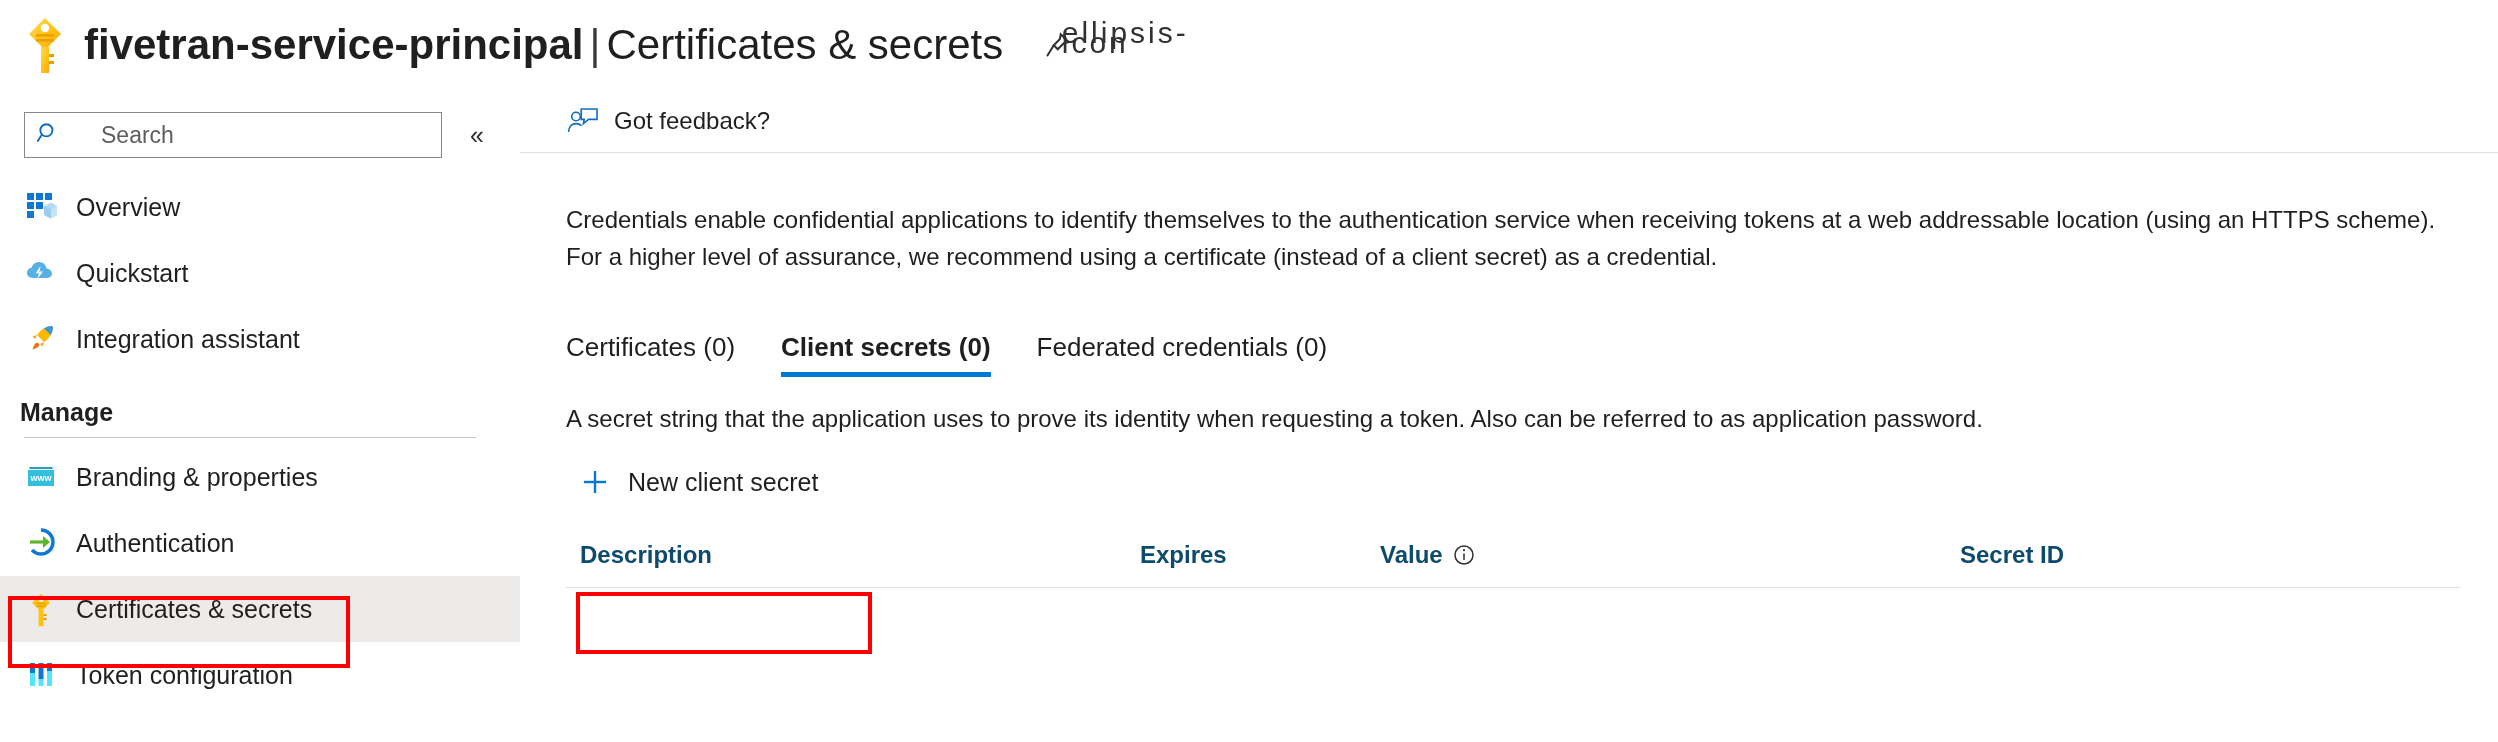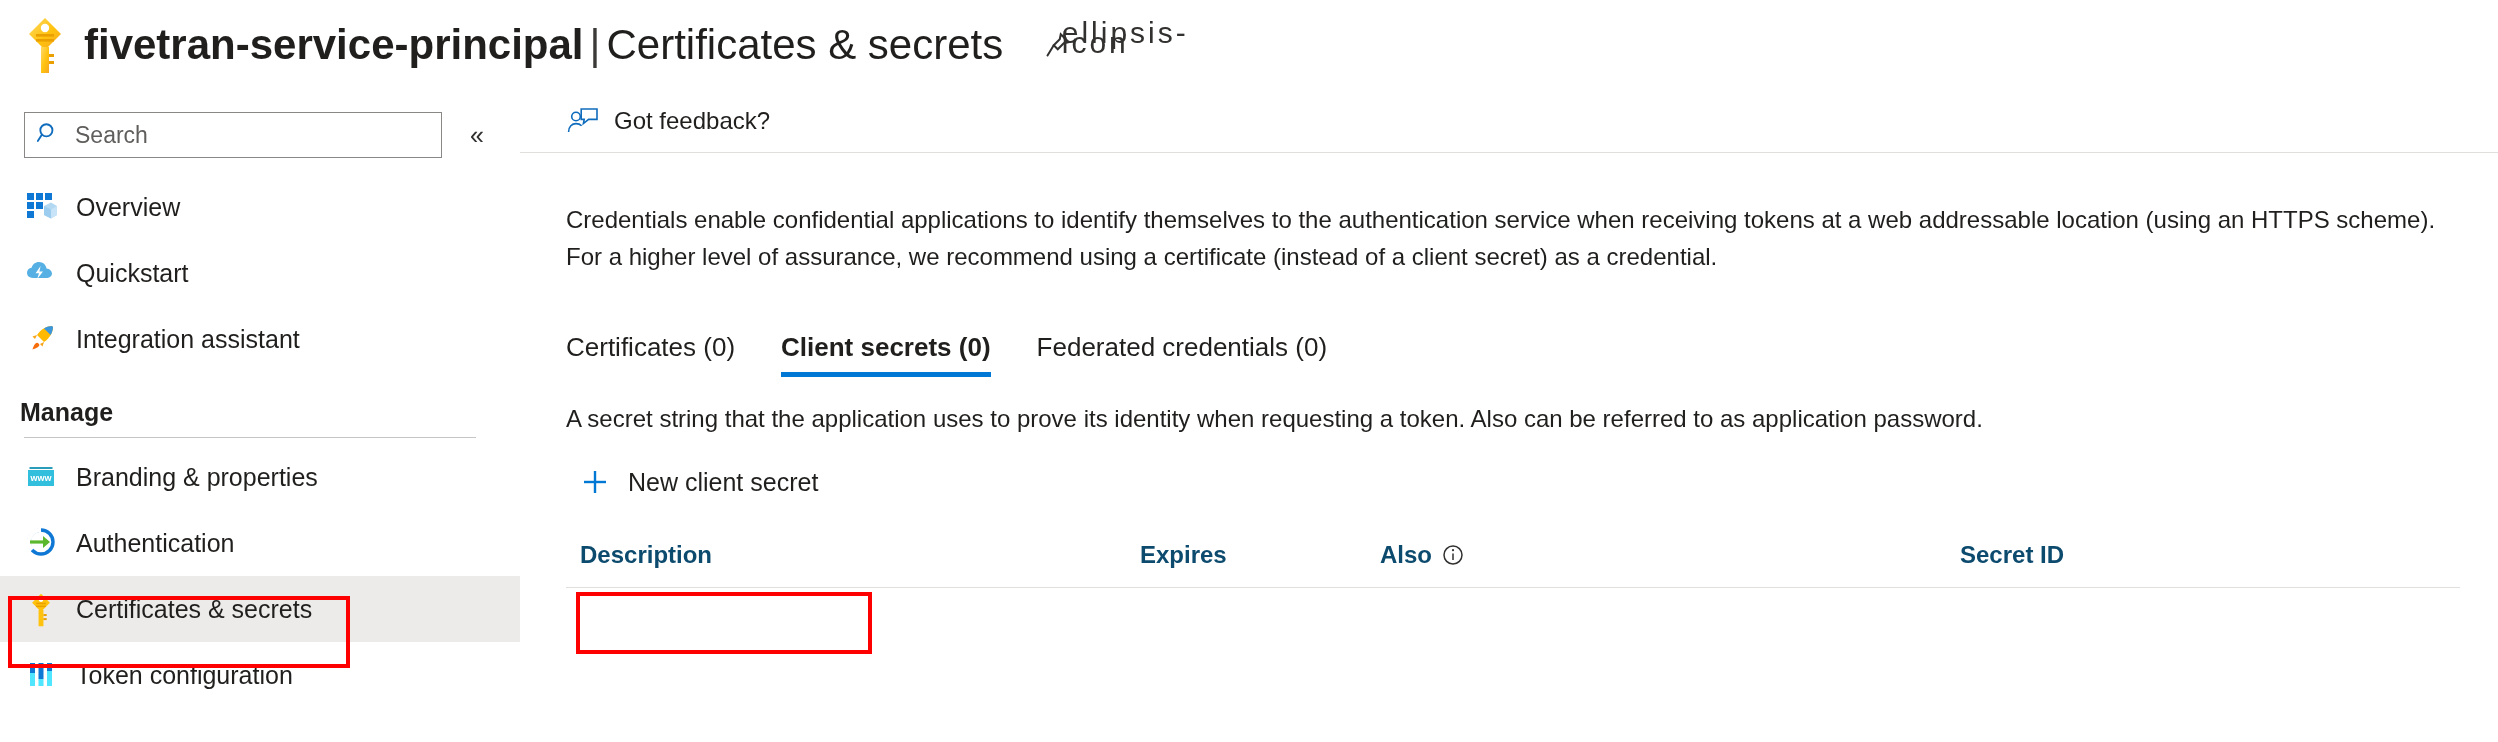--- a/index.html
+++ b/index.html
@@ -72,20 +72,21 @@
     padding: 22px 0 0 24px;
   }
   .search-box {
     width: 418px;
     height: 46px;
     border: 1px solid #8a8886;
     box-sizing: border-box;
     display: flex;
     align-items: center;
     background: #fff;
+    gap: 26px;
   }
   .search-icon {
     width: 30px; height: 30px;
     margin-left: 10px;
     flex: 0 0 auto;
     color: #0f6cbd;
   }
   .search-input {
     border: none;
     outline: none;
@@ -455,21 +456,21 @@
     </span>
     <span class="new-secret-label">New client secret</span>
   </div>
 
   <table class="secrets-table">
     <thead>
       <tr>
         <th class="col-desc">Description</th>
         <th class="col-expires">Expires</th>
         <th class="col-value">
-          <span>Also</span><span class="info-icon"><svg viewBox="0 0 24 24" width="24" height="24" fill="none" stroke="#323130" stroke-width="1.5" aria-hidden="true">
+          <span>Value</span><span class="info-icon"><svg viewBox="0 0 24 24" width="24" height="24" fill="none" stroke="#323130" stroke-width="1.5" aria-hidden="true">
                 <circle cx="12" cy="12" r="9"></circle>
                 <line x1="12" y1="10.6" x2="12" y2="17"></line>
                 <circle cx="12" cy="7.2" r="1.1" fill="#323130" stroke="none"></circle>
               </svg></span>
         </th>
         <th class="col-secretid">Secret ID</th>
       </tr>
     </thead>
     <tbody></tbody>
   </table>

